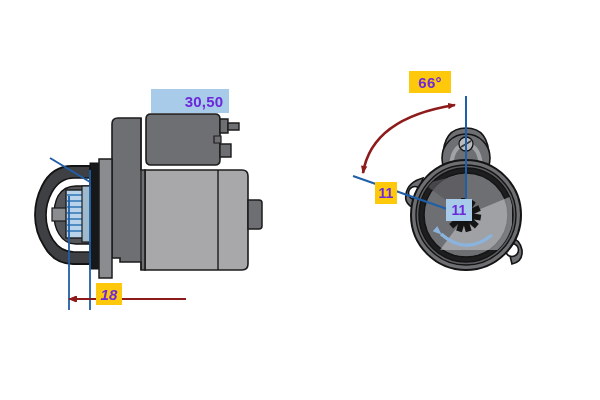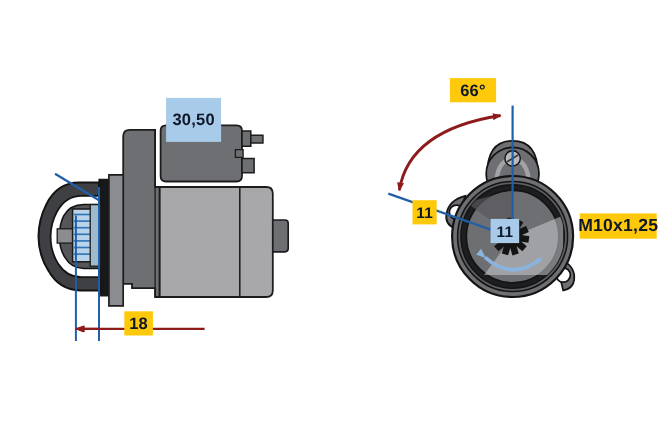--- a/index.html
+++ b/index.html
@@ -23,34 +23,34 @@
   #stage svg {
     position: absolute;
     top: 0;
     left: 0;
     display: block;
   }
   .badge {
     position: absolute;
     font-family: "Liberation Sans", sans-serif;
     font-weight: bold;
-    color: #0f172a;
+    color: #6d28d9;
     line-height: 1;
     display: flex;
     align-items: center;
     justify-content: center;
     white-space: nowrap;
     letter-spacing: 0.2px;
   }
   .badge-yellow { background: #ffc90b; }
   .badge-blue   { background: #a7cbe8; }
 
   #badge-diameter { left: 14px;  top: 135px; width: 66px;  height: 24px; font-size: 16px; }
-  #badge-top      { left: 151px; top: 89px;  width: 50px;  height: 40px; font-size: 15px; }
-  #badge-depth    { left: 113px; top: 283px; width: 26px;  height: 22px; font-size: 15px; }
+  #badge-top      { left: 151px; top: 89px;  width: 50px;  height: 24px; font-size: 15px; padding-left: 28px; }
+  #badge-depth    { left: 96px; top: 283px; width: 26px;  height: 22px; font-size: 15px; font-style: italic; }
   #badge-angle    { left: 409px; top: 71px;  width: 42px;  height: 22px; font-size: 15px; }
   #badge-teeth-a  { left: 375px; top: 182px; width: 22px;  height: 22px; font-size: 14px; }
   #badge-teeth-b  { left: 446px; top: 199px; width: 26px;  height: 22px; font-size: 14px; }
   #badge-thread   { left: 527px; top: 194px; width: 70px;  height: 23px; font-size: 16px; }
 </style>
 </head>
 <body>
 
 <div id="stage">
 
@@ -231,15 +231,14 @@
   <div class="badge badge-blue" id="badge-top">30,50</div>
 
   <div class="badge badge-yellow" id="badge-depth">18</div>
 
   <div class="badge badge-yellow" id="badge-angle">66°</div>
 
   <div class="badge badge-yellow" id="badge-teeth-a">11</div>
 
   <div class="badge badge-blue" id="badge-teeth-b">11</div>
 
-  <div class="badge badge-yellow" id="badge-thread">M10x1,25</div>
 
 </div>
 
 </body></html>

